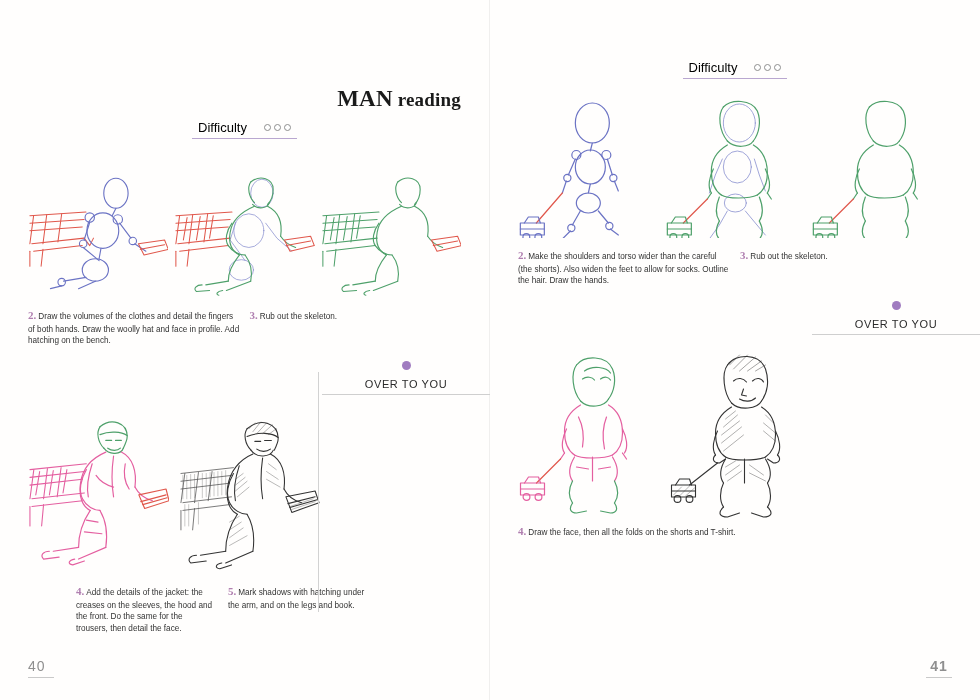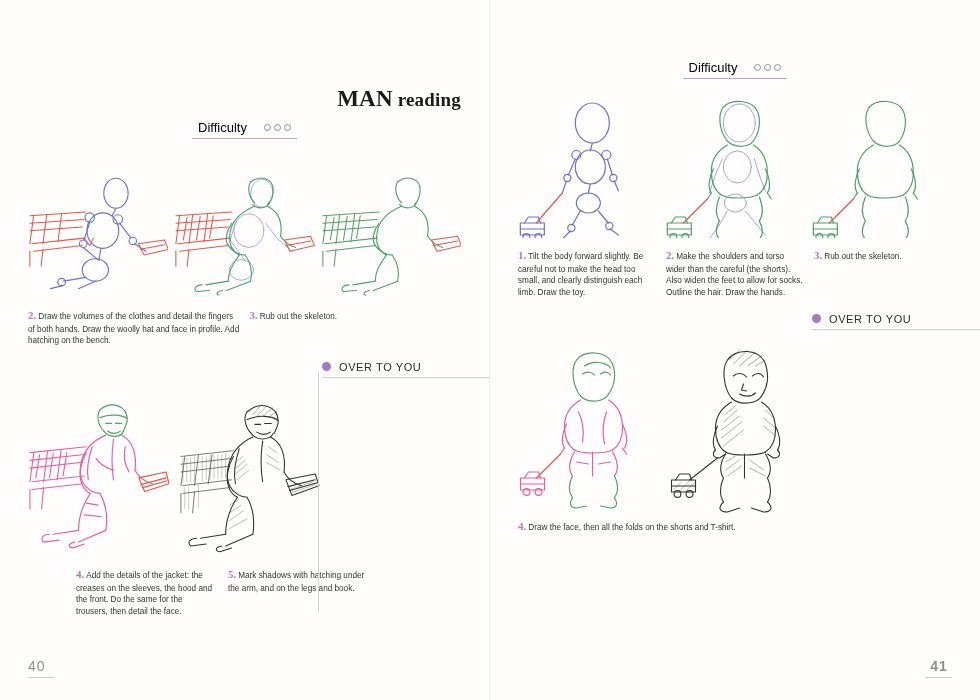--- a/index.html
+++ b/index.html
@@ -77,20 +77,21 @@
     color: #b07fb0;
     margin-right: 2px;
   }
 
   
   .otu {
     margin-top: 14px;
     display:flex; align-items:center; gap:8px;
     border-bottom: 1px solid #cfcfcf;
     padding-bottom: 4px;
+    flex-direction: column;
   }
   .otu .bullet {
     width: 9px; height: 9px; border-radius:50%; background:#a07cc0;
     flex: 0 0 auto;
   }
   .otu .otu-label {
     font-size: 11px; letter-spacing: 0.6px; color: #2b2b2b;
   }
 
   .row2 { display:flex; gap: 10px; margin-top: 8px; align-items: flex-end; }
@@ -525,23 +526,20 @@
             <path d="M2 136 L26 136"></path>
             <circle cx="8" cy="144" r="3.4"></circle>
             <circle cx="20" cy="144" r="3.4"></circle>
             <path d="M6 130 L10 124 L20 124 L22 130"></path>
           </g>
         </svg>
       </div>
     </div>
 
     <div class="captions">
-      <div class="cap">
-        <span class="num">1.</span><span>Tilt the body forward slightly. Be careful not to make the head too small, and clearly distinguish each limb. Draw the toy.</span>
-      </div>
       <div class="cap">
         <span class="num">2.</span><span>Make the shoulders and torso wider than the careful (the shorts). Also widen the feet to allow for socks. Outline the hair. Draw the hands.</span>
       </div>
       <div class="cap">
         <span class="num">3.</span><span>Rub out the skeleton.</span>
       </div>
     </div>
 
     <div class="otu" style="margin-left:294px; width:168px;">
       <span class="bullet"></span>

